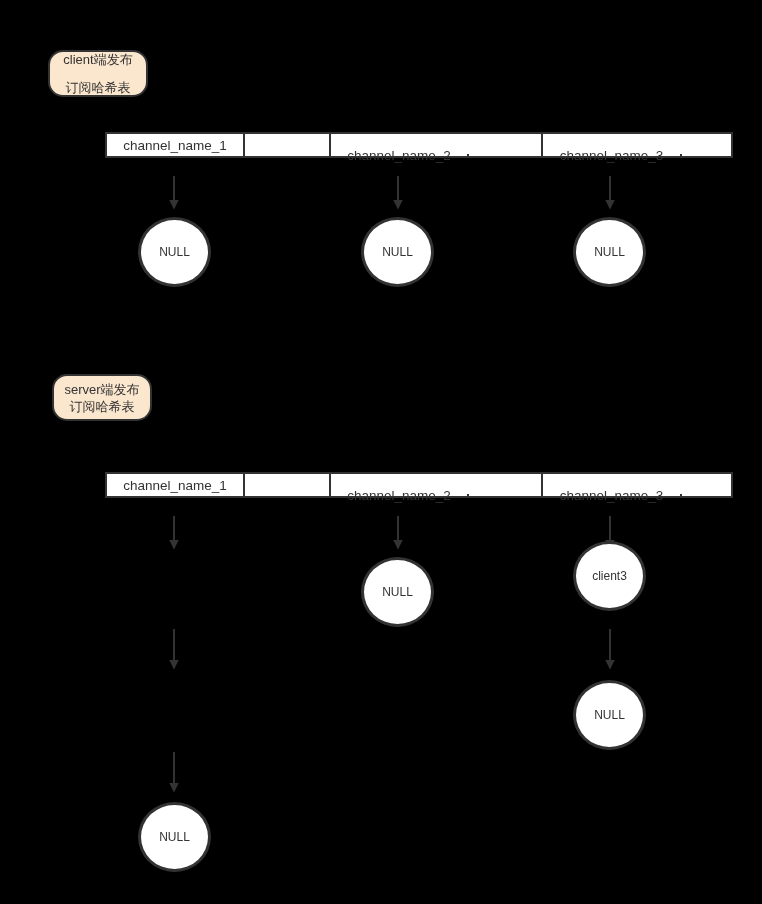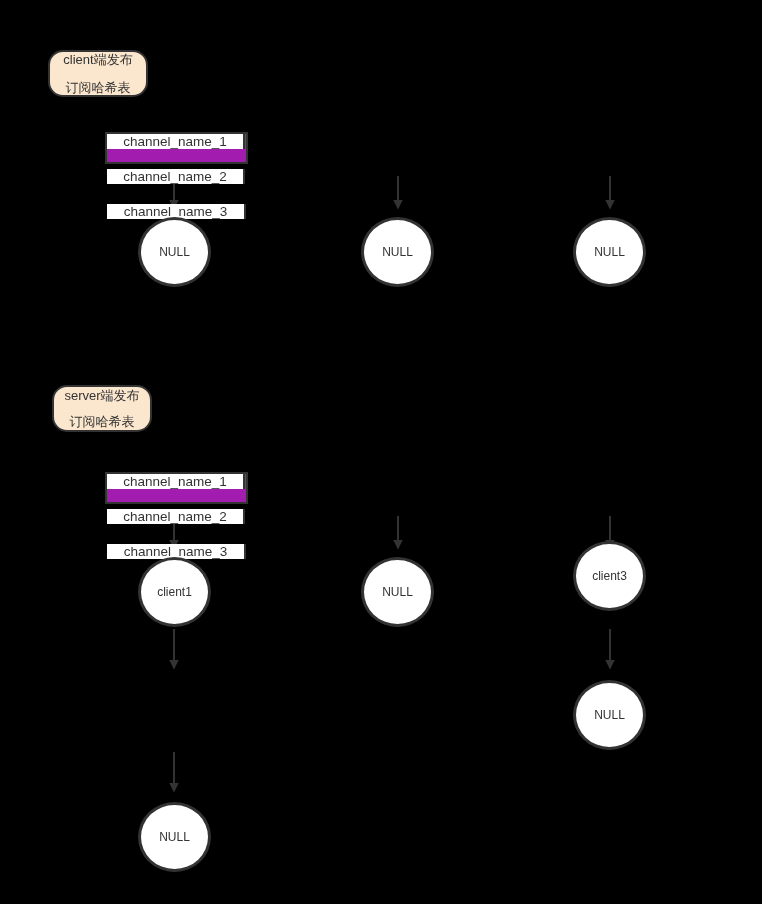--- a/index.html
+++ b/index.html
@@ -39,25 +39,24 @@
     align-items: center;
     justify-content: center;
     text-align: center;
     font-size: 13px;
     line-height: 17px;
     color: #333333;
   }
   .hash-table {
     position: absolute;
     display: inline-flex;
-    height: 32px;
+    height: 26px;
     box-sizing: border-box;
     border: 2px solid #333333;
-    background: #a21caf;
-    flex-direction: column;
+    background: #ffffff;
   }
   .hash-table .cell {
     box-sizing: border-box;
     border-right: 2px solid #333333;
     display: flex;
     align-items: center;
     justify-content: center;
     font-size: 13.5px;
     color: #333333;
     background: #ffffff;
@@ -129,37 +128,34 @@
   <div class="node" style="left:138px; top:217px;">
     <span>NULL</span>
   </div>
   <div class="node" style="left:361px; top:217px;">
     <span>NULL</span>
   </div>
   <div class="node" style="left:573px; top:217px;">
     <span>NULL</span>
   </div>
 
-  <div class="badge" style="left:52px; top:385px;justify-content:space-between;">
+  <div class="badge" style="left:52px; top:374px;">
     <span>server端发布</span>
     <span>订阅哈希表</span>
   </div>
 
   <div class="hash-table" style="left:105px; top:472px;">
     <div class="cell c0">channel_name_1</div>
     <div class="cell c1"></div>
     <div class="cell c2">channel_name_2</div>
     <div class="cell c3"></div>
     <div class="cell c4">channel_name_3</div>
     <div class="cell c5"></div>
   </div>
 
-  <div class="node" style="left:138px; top:557px;">
-    <span>client1</span>
-  </div>
   <div class="node" style="left:361px; top:557px;">
     <span>NULL</span>
   </div>
   <div class="node" style="left:573px; top:541px;">
     <span>client3</span>
   </div>
   <div class="node" style="left:573px; top:680px;">
     <span>NULL</span>
   </div>
   <div class="node" style="left:138px; top:802px;">

